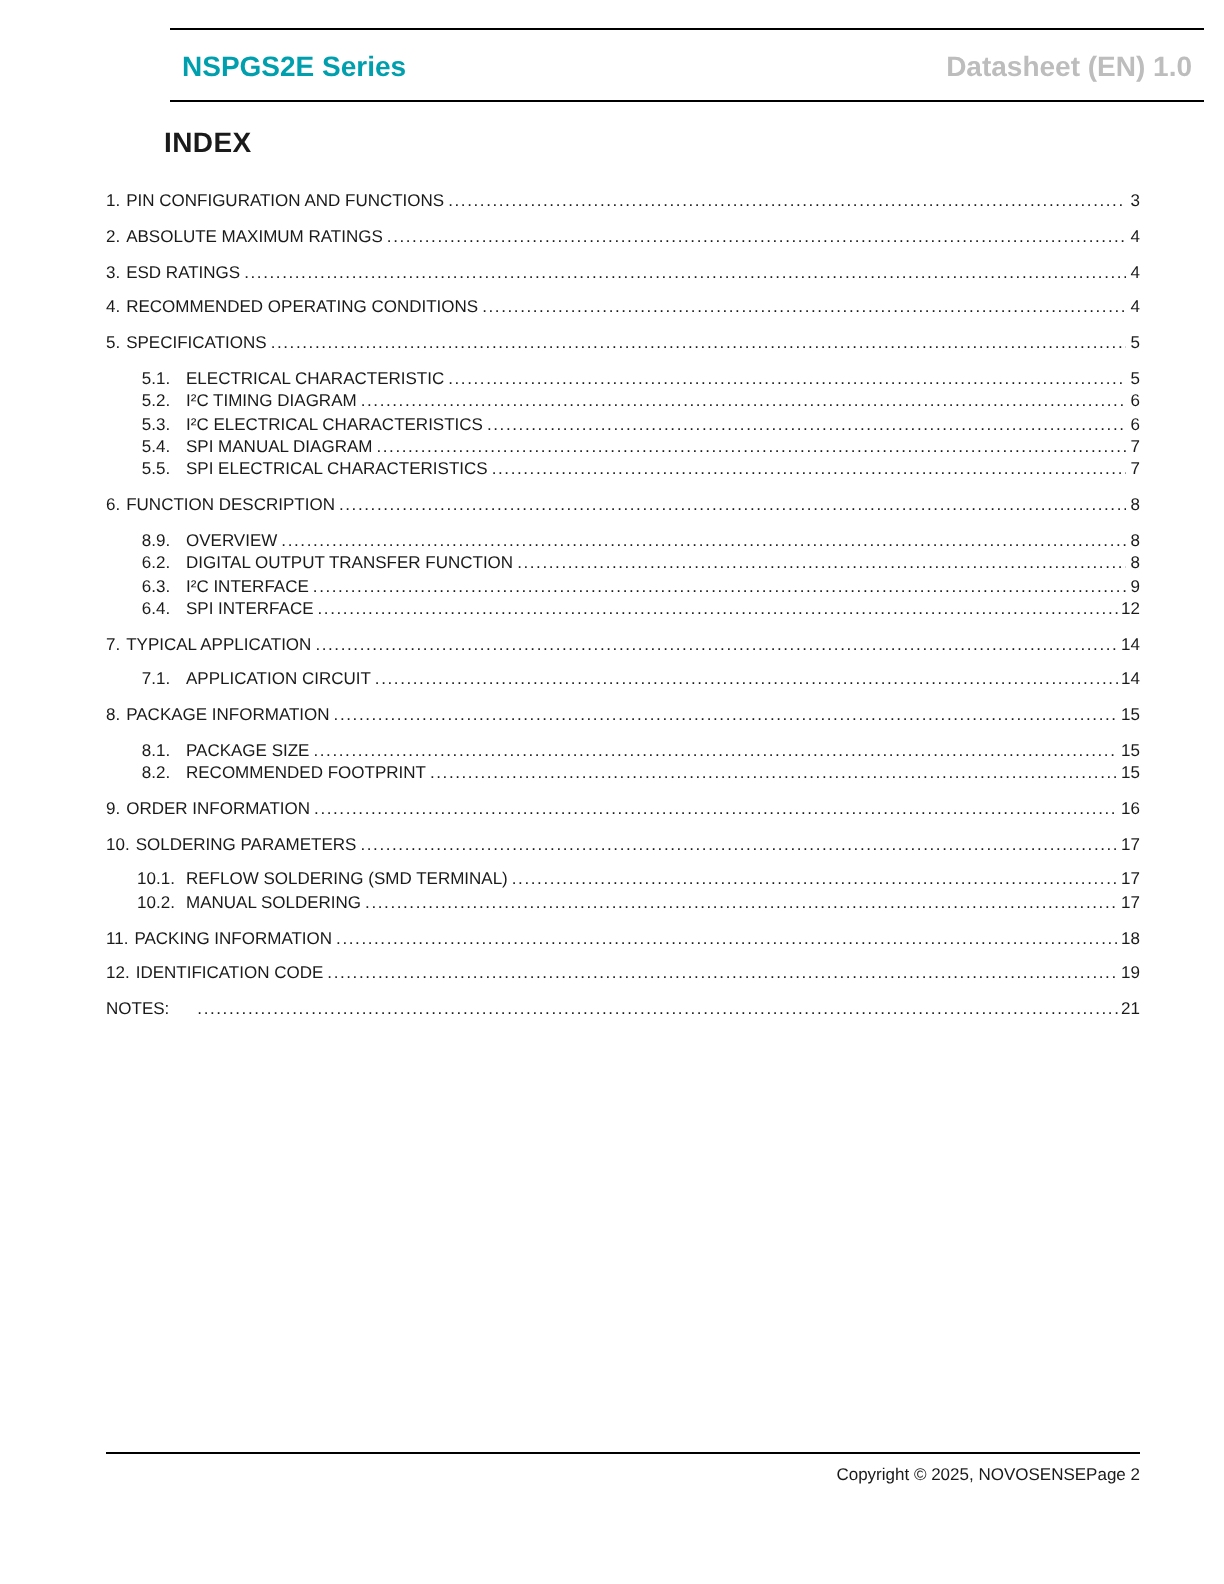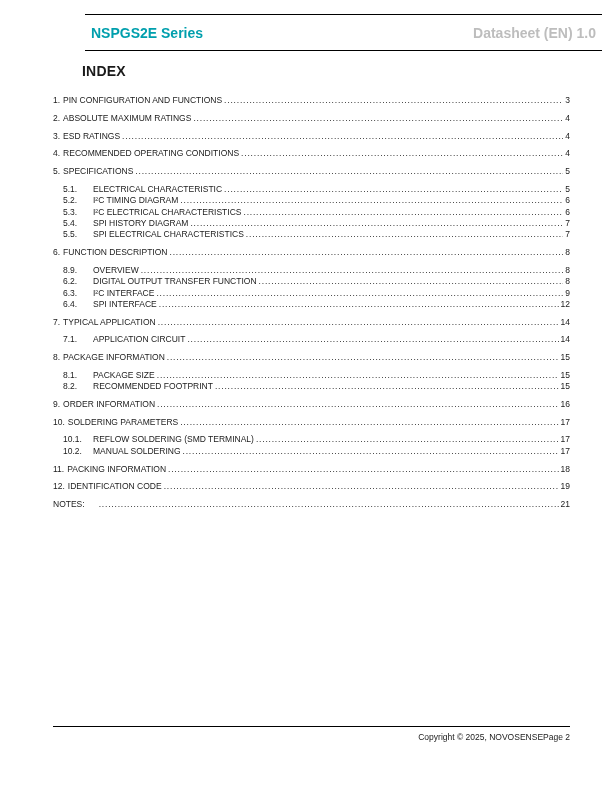--- a/index.html
+++ b/index.html
@@ -56,21 +56,21 @@
   .toc-row {
     display: flex;
     align-items: baseline;
     font-size: 8.5px;
     line-height: 11.4px;
     white-space: nowrap;
   }
   .toc-row.group-start { margin-top: 6.3px; }
   .toc-row.main .num { margin-right: 3px; }
   .toc-row.sub { padding-left: 10px; }
-  .toc-row.sub .num { flex: 0 0 30px; }
+  .toc-row.sub .num { flex: 0 0 30px; text-align: center; }
   .toc-row .ttl { flex: none; }
   .toc-row.no-num .ttl { padding-right: 12px; }
   .toc-row .fill {
     flex: 1 1 auto;
     overflow: hidden;
     white-space: nowrap;
     margin-left: 2px;
     min-width: 6px;
   }
   .toc-row .fill::after {
@@ -150,21 +150,21 @@
     <span class="pg">6</span>
   </div>
       <div class="toc-row sub">
     <span class="num">5.3.</span>
     <span class="ttl">I²C ELECTRICAL CHARACTERISTICS</span>
     <span class="fill"></span>
     <span class="pg">6</span>
   </div>
       <div class="toc-row sub">
     <span class="num">5.4.</span>
-    <span class="ttl">SPI HISTORY DIAGRAM</span>
+    <span class="ttl">SPI MANUAL DIAGRAM</span>
     <span class="fill"></span>
     <span class="pg">7</span>
   </div>
       <div class="toc-row sub">
     <span class="num">5.5.</span>
     <span class="ttl">SPI ELECTRICAL CHARACTERISTICS</span>
     <span class="fill"></span>
     <span class="pg">7</span>
   </div>
       <div class="toc-row main group-start">

